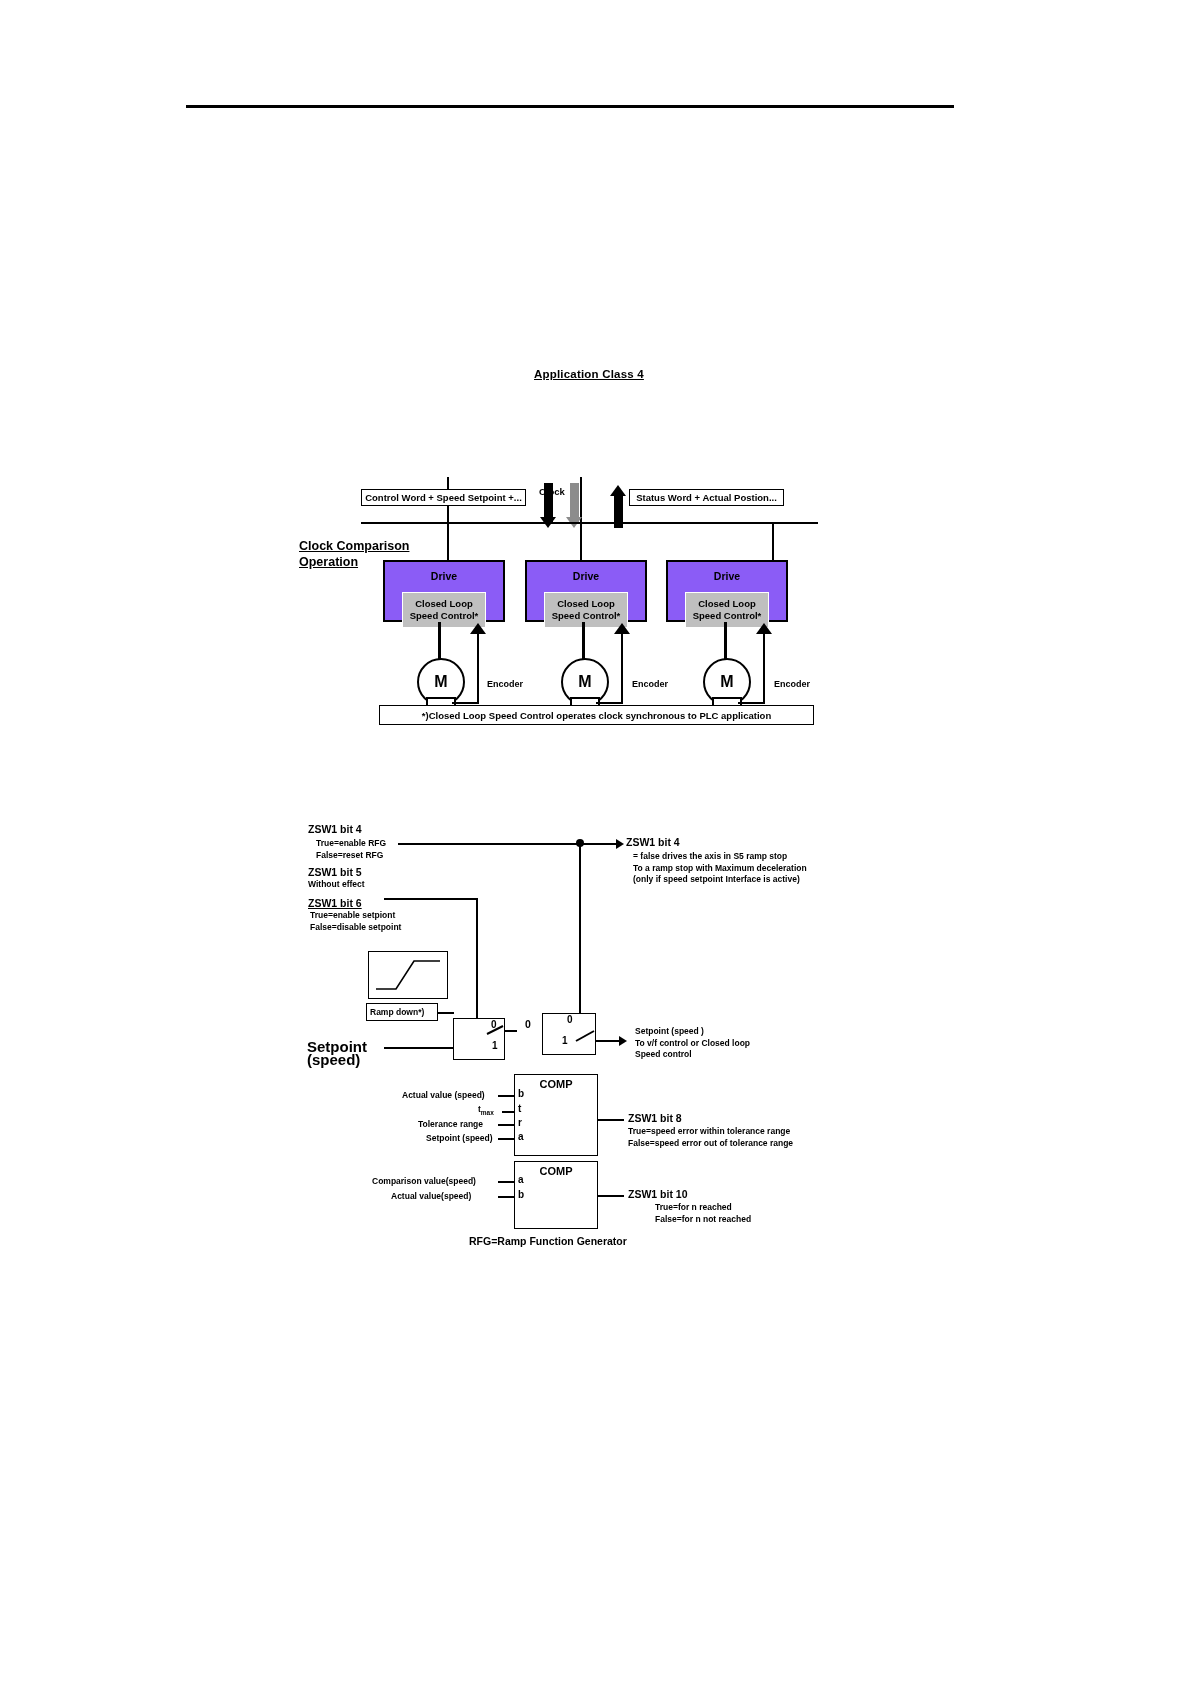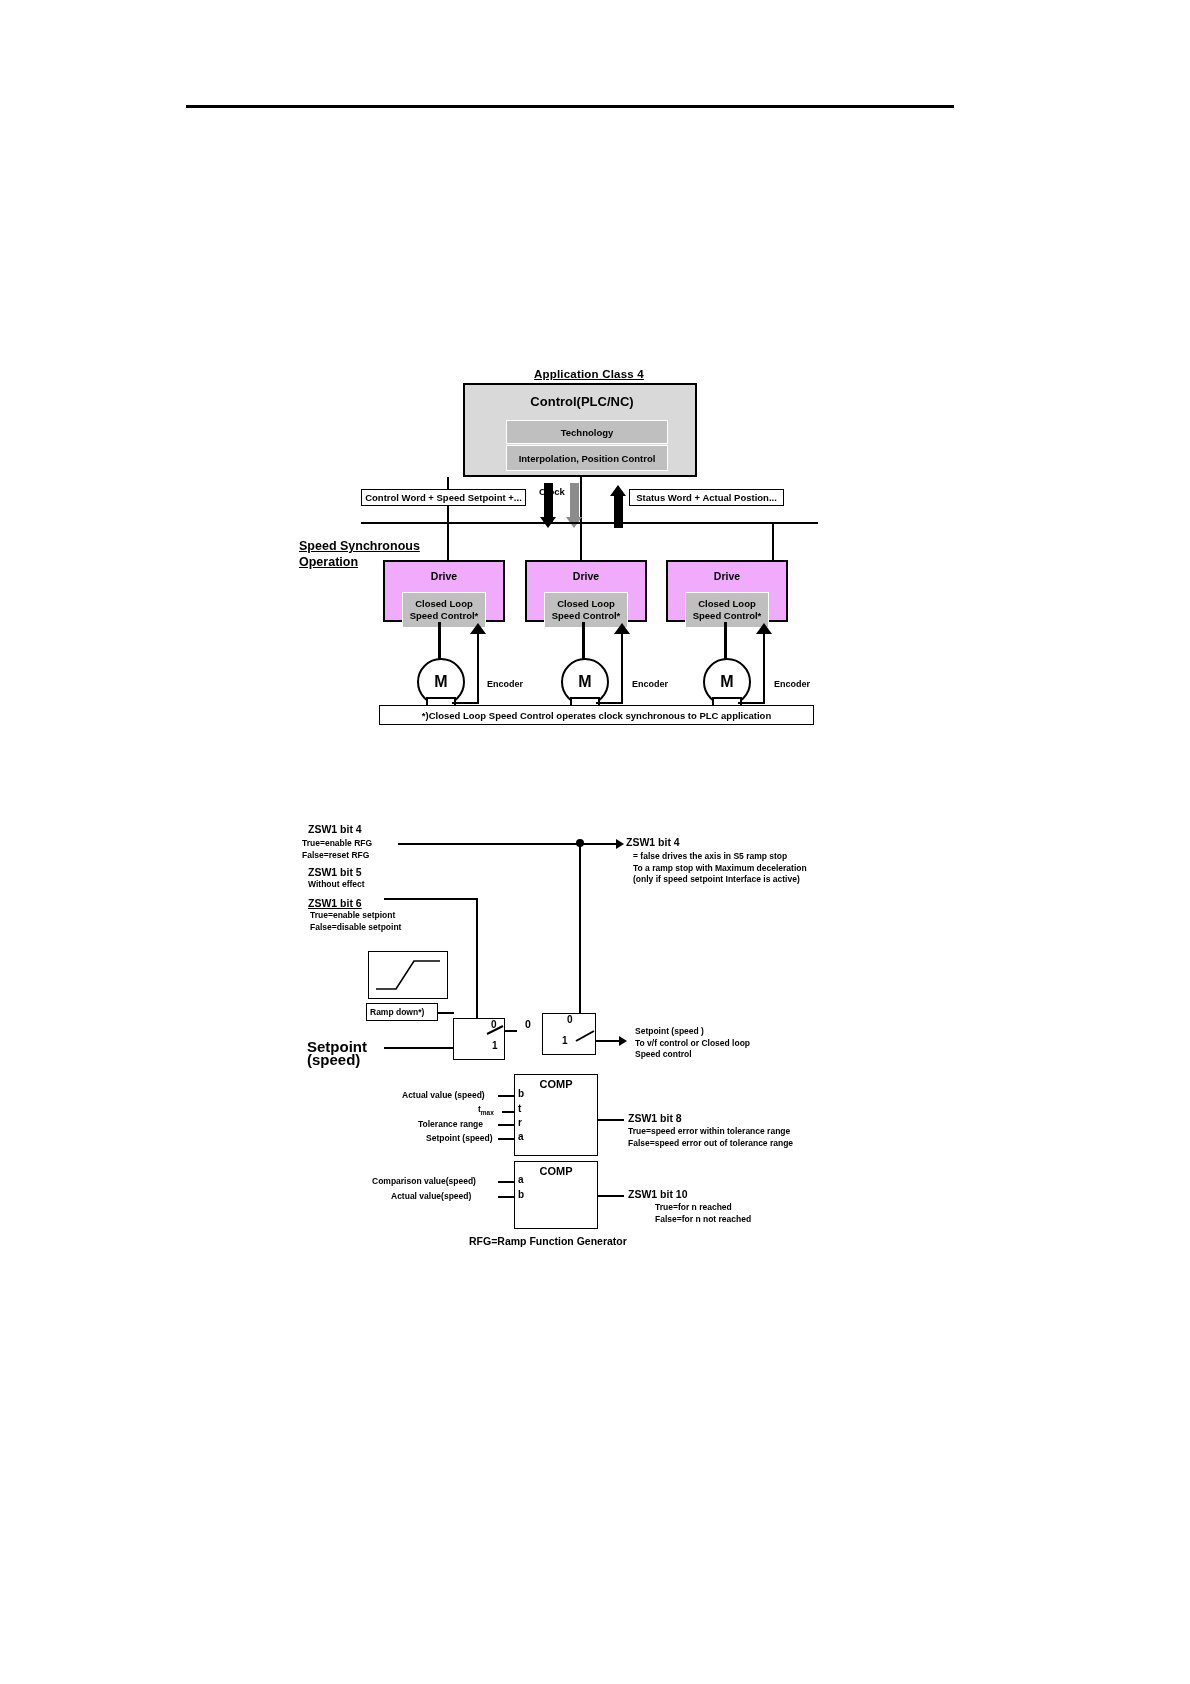--- a/index.html
+++ b/index.html
@@ -21,21 +21,21 @@
   #controlBox{left:457px;top:383px;width:234px;height:94px;background:#d9d9d9;border:2.5px solid #000;}
   #controlTitle{left:0;top:9px;width:234px;text-align:center;font-size:13px;font-weight:bold;}
   #techBox{left:41px;top:35px;width:160px;height:22px;background:#bfbfbf;border:1.5px solid #fff;display:flex;align-items:center;justify-content:center;font-size:9.5px;font-weight:bold;}
   #interpBox{left:41px;top:60px;width:160px;height:24px;background:#bfbfbf;border:1.5px solid #fff;display:flex;align-items:center;justify-content:center;font-size:9.5px;font-weight:bold;}
 
   .tagbox{position:absolute;box-sizing:border-box;border:1.5px solid #000;background:#fff;display:flex;align-items:center;justify-content:center;font-size:9.5px;font-weight:bold;white-space:nowrap;}
 
   .arrow-dn{position:absolute;width:0;height:0;border-left:8px solid transparent;border-right:8px solid transparent;}
   .arrow-up{position:absolute;width:0;height:0;border-left:8px solid transparent;border-right:8px solid transparent;}
 
-  .drive{position:absolute;box-sizing:border-box;background:#f0abfc;border:2.5px solid #000;}
+  .drive{position:absolute;box-sizing:border-box;background:#8b5cf6;border:2.5px solid #000;}
   .drive .dt{position:absolute;left:0;top:8px;width:100%;text-align:center;font-size:10.5px;font-weight:bold;}
   .drive .clsp{position:absolute;left:17px;top:30px;right:17px;height:34px;background:#bfbfbf;border:1.5px solid #fff;display:flex;flex-direction:column;align-items:center;justify-content:center;font-size:9.5px;font-weight:bold;line-height:12px;}
 
   .motor{position:absolute;width:44px;height:44px;border:2.5px solid #000;border-radius:50%;background:#fff;display:flex;align-items:center;justify-content:center;font-size:16px;font-weight:bold;}
   .encbox{position:absolute;width:26px;height:13px;border:2px solid #000;background:#fff;}
   .enclbl{position:absolute;font-size:9px;font-weight:bold;white-space:nowrap;}
 
   #footnote{left:373px;top:705px;width:435px;height:20px;border:1.5px solid #000;background:#fff;display:flex;align-items:center;justify-content:center;font-size:9.5px;font-weight:bold;white-space:nowrap;}
 
   #cso{left:293px;top:538px;font-size:12.5px;font-weight:bold;text-decoration:underline;line-height:16px;}
@@ -55,25 +55,20 @@
 <body>
 
 <div class="page">
 
   <div class="hrule"></div>
 
   <div class="abs" style="left:0;top:0;width:1190px;height:760px;">
 
     <div class="lbl" id="appClassTitle">Application Class 4</div>
 
-    <div class="box" id="controlBox">
-      <div class="abs" id="controlTitle">Control(PLC/NC)</div>
-      <div class="abs" id="techBox">Technology</div>
-      <div class="abs" id="interpBox">Interpolation, Position Control</div>
-    </div>
 
     <div class="line-v" style="left:441px;top:477px;height:46px;"></div>
     <div class="line-v" style="left:574px;top:477px;height:46px;"></div>
 
     <div class="line-v" style="left:538px;top:483px;height:40px;width:9px;"></div>
     <div class="arrow-dn" style="left:534px;top:517px;border-top:11px solid #000;"></div>
 
     <div class="line-v" style="left:564px;top:483px;height:40px;width:9px;background:#8c8c8c;"></div>
     <div class="arrow-dn" style="left:560px;top:517px;border-top:11px solid #8c8c8c;"></div>
 
@@ -81,21 +76,21 @@
 
     <div class="line-v" style="left:608px;top:494px;height:34px;width:9px;"></div>
     <div class="arrow-up" style="left:604px;top:485px;border-bottom:11px solid #000;"></div>
 
     <div class="tagbox" style="left:355px;top:489px;width:165px;height:17px;">Control Word + Speed Setpoint +...</div>
     <div class="tagbox" style="left:623px;top:489px;width:155px;height:17px;">Status Word + Actual Postion...</div>
 
     <div class="line-h" style="left:355px;top:522px;width:457px;"></div>
 
     <div class="lbl" id="cso">
-      <span>Speed Synchronous</span><br>
+      <span>Clock Comparison</span><br>
       <span>Operation</span>
     </div>
 
     <div class="line-v" style="left:441px;top:522px;height:38px;"></div>
     <div class="line-v" style="left:574px;top:522px;height:38px;"></div>
     <div class="line-v" style="left:766px;top:522px;height:38px;"></div>
 
     <div class="drive" style="left:377px;top:560px;width:122px;height:62px;">
       <div class="dt">Drive</div>
       <div class="clsp">
@@ -146,21 +141,21 @@
     <div class="line-v" style="left:757px;top:632px;height:72px;"></div>
     <div class="arrow-up" style="left:750px;top:623px;border-bottom:11px solid #000;"></div>
     <div class="enclbl" style="left:768px;top:679px;">Encoder</div>
 
     <div class="box" id="footnote">*)Closed Loop Speed Control operates clock synchronous to PLC application</div>
   </div>
 
   <div class="abs" style="left:0;top:0;width:1190px;height:1684px;">
 
     <div class="t-bold" style="left:302px;top:823px;font-size:10.5px;">ZSW1 bit 4</div>
-    <div class="t-small" style="left:296px;top:838px;">
+    <div class="t-small" style="left:310px;top:838px;">
       <span>True=enable RFG</span><br>
       <span>False=reset RFG</span>
     </div>
 
     <div class="t-bold" style="left:302px;top:866px;font-size:10.5px;">ZSW1 bit 5</div>
     <div class="t-small" style="left:302px;top:879px;">Without effect</div>
 
     <div class="t-bold" style="left:302px;top:897px;font-size:10.5px;text-decoration:underline;">ZSW1 bit 6</div>
     <div class="t-small" style="left:304px;top:910px;">
       <span>True=enable setpiont</span><br>

